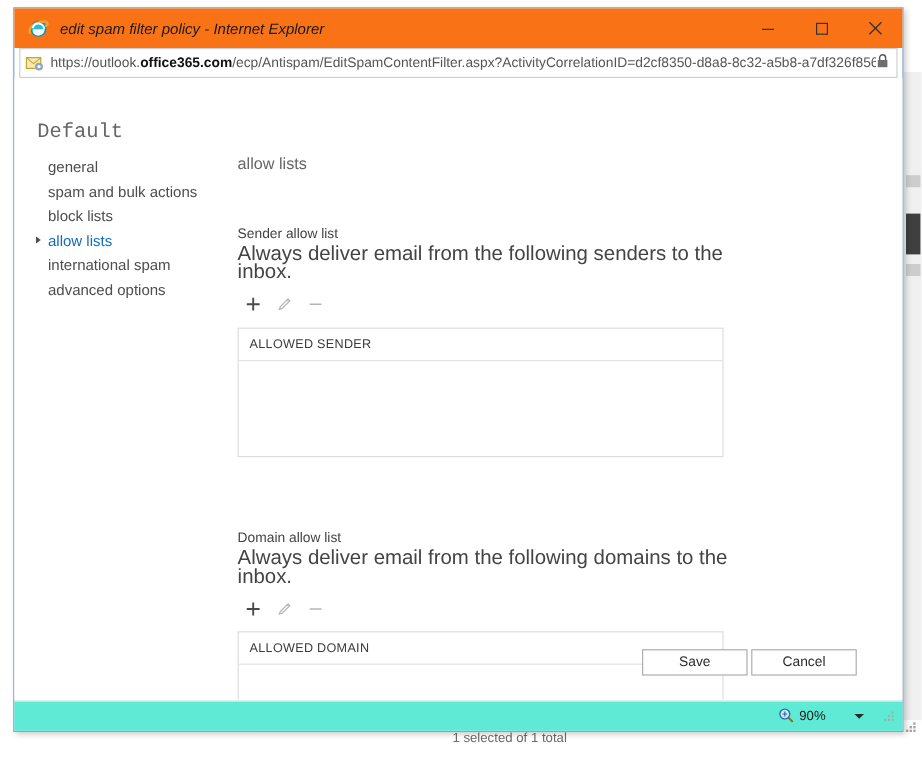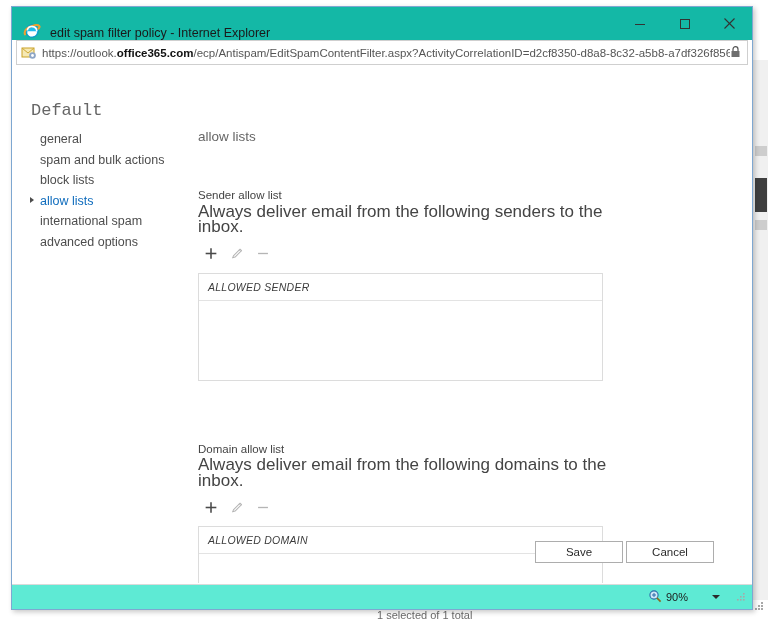--- a/index.html
+++ b/index.html
@@ -65,23 +65,24 @@
     background: #ffffff;
     border: 1px solid #7ea7d1;
     box-sizing: border-box;
     box-shadow: 2px 2px 5px rgba(0,0,0,0.22);
   }
 
   
   #title-bar {
     position: relative;
     height: 33px;
-    background: #14b8a6;
-    display: flex;
-    align-items: flex-end;
+    background: #f97316;
+    display: flex;
+    align-items: center;
+    font-style: italic;
   }
   #ie-logo {
     margin-left: 11px;
     width: 18px; height: 18px;
     flex: none;
     position: relative;
   }
   #title-text {
     margin-left: 9px;
     font-size: 12.5px;
@@ -219,21 +220,20 @@
   }
   .cmd-btn svg { display: block; }
 
   .list-box {
     margin-top: 7px;
     width: 405px;
     height: 108px;
     border: 1px solid #dcdcdc;
     background: #ffffff;
     box-sizing: border-box;
-    font-style: italic;
   }
   .list-head {
     height: 26px;
     border-bottom: 1px solid #e3e3e3;
     display: flex;
     align-items: center;
     padding-left: 9px;
     font-size: 10.5px;
     color: #3c3c3c;
     letter-spacing: 0.25px;

